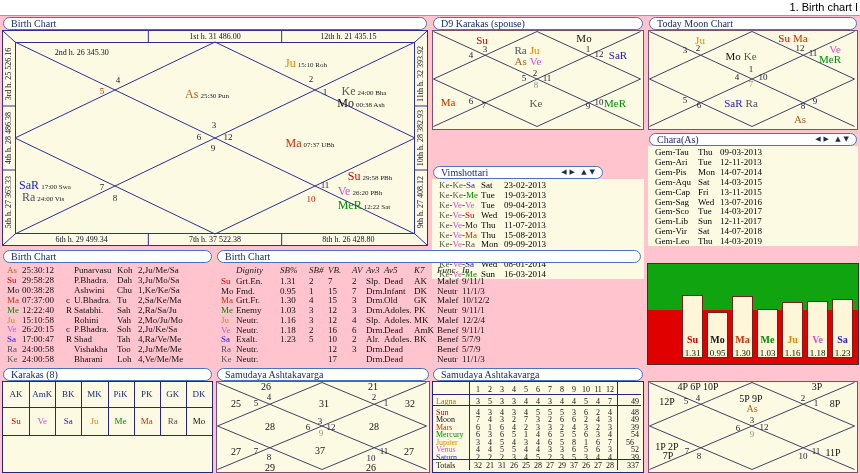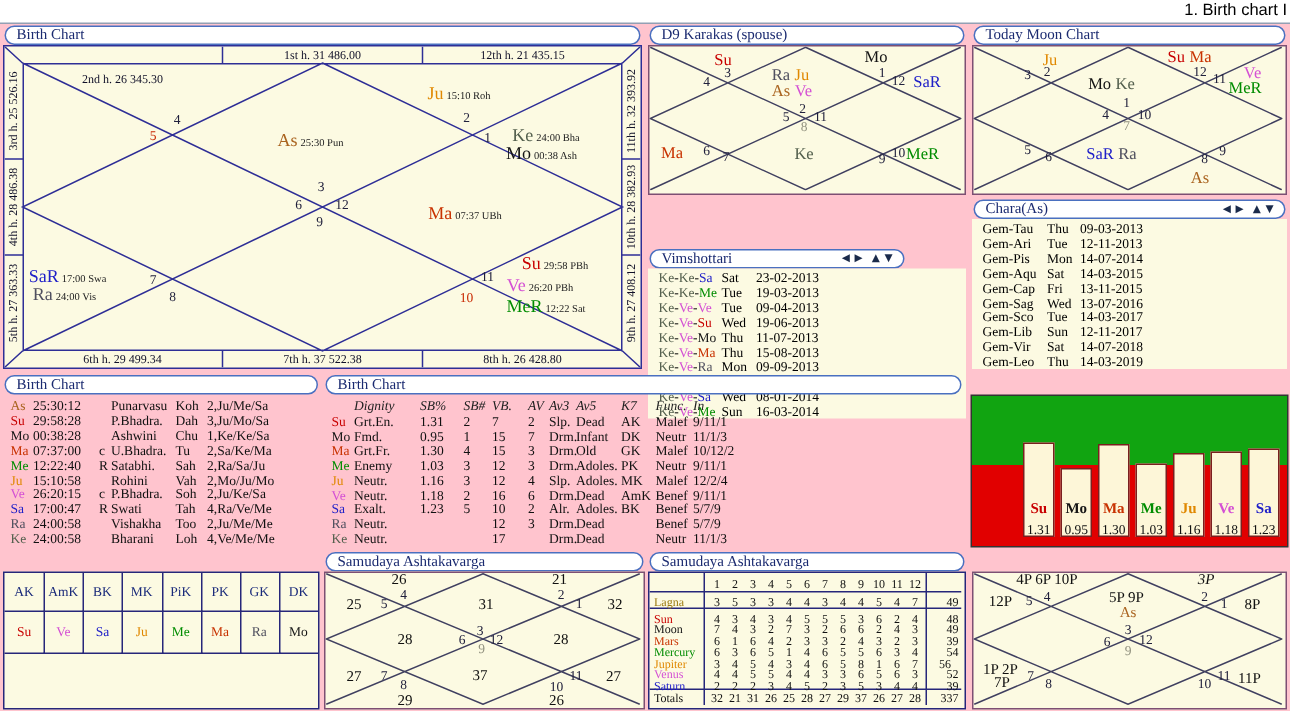--- a/index.html
+++ b/index.html
@@ -308,21 +308,21 @@
       <div class="cell" style="left: 136px; top: 51.5px; font-size: 9px; color: rgb(17, 17, 17);">2,Mo/Ju/Mo</div>
       <div class="cell" style="left: 5px; top: 61.4px; font-size: 9px; color: rgb(212, 80, 212);">Ve</div>
       <div class="cell" style="left: 20px; top: 61.4px; font-size: 9px; color: rgb(17, 17, 17);">26:20:15</div>
       <div class="cell" style="left: 64px; top: 61.4px; font-size: 9px; color: rgb(17, 17, 17);">c</div>
       <div class="cell" style="left: 72px; top: 61.4px; font-size: 9px; color: rgb(17, 17, 17);">P.Bhadra.</div>
       <div class="cell" style="left: 115px; top: 61.4px; font-size: 9px; color: rgb(17, 17, 17);">Soh</div>
       <div class="cell" style="left: 136px; top: 61.4px; font-size: 9px; color: rgb(17, 17, 17);">2,Ju/Ke/Sa</div>
       <div class="cell" style="left: 5px; top: 71.3px; font-size: 9px; color: rgb(32, 32, 200);">Sa</div>
       <div class="cell" style="left: 20px; top: 71.3px; font-size: 9px; color: rgb(17, 17, 17);">17:00:47</div>
       <div class="cell" style="left: 64px; top: 71.3px; font-size: 9px; color: rgb(17, 17, 17);">R</div>
-      <div class="cell" style="left: 72px; top: 71.3px; font-size: 9px; color: rgb(17, 17, 17);">Swati</div>
+      <div class="cell" style="left: 72px; top: 71.3px; font-size: 9px; color: rgb(17, 17, 17);">Shad</div>
       <div class="cell" style="left: 115px; top: 71.3px; font-size: 9px; color: rgb(17, 17, 17);">Tah</div>
       <div class="cell" style="left: 136px; top: 71.3px; font-size: 9px; color: rgb(17, 17, 17);">4,Ra/Ve/Me</div>
       <div class="cell" style="left: 5px; top: 81.2px; font-size: 9px; color: rgb(80, 80, 95);">Ra</div>
       <div class="cell" style="left: 20px; top: 81.2px; font-size: 9px; color: rgb(17, 17, 17);">24:00:58</div>
       <div class="cell" style="left: 64px; top: 81.2px; font-size: 9px; color: rgb(17, 17, 17);"></div>
       <div class="cell" style="left: 72px; top: 81.2px; font-size: 9px; color: rgb(17, 17, 17);">Vishakha</div>
       <div class="cell" style="left: 115px; top: 81.2px; font-size: 9px; color: rgb(17, 17, 17);">Too</div>
       <div class="cell" style="left: 136px; top: 81.2px; font-size: 9px; color: rgb(17, 17, 17);">2,Ju/Me/Me</div>
       <div class="cell" style="left: 5px; top: 91.1px; font-size: 9px; color: rgb(84, 96, 78);">Ke</div>
       <div class="cell" style="left: 20px; top: 91.1px; font-size: 9px; color: rgb(17, 17, 17);">24:00:58</div>
@@ -463,20 +463,21 @@
       <div class="" style="left: 159px; top: 37px; position: absolute; width: 21px; height: 57px; background: rgb(253, 246, 216); border: 1px solid rgb(122, 31, 31); box-sizing: border-box;"></div>
       <div class="cell" style="left: 159px; top: 70px; width: 21px; text-align: center; font-size: 10px; font-weight: bold; color: rgb(212, 80, 212);">Ve</div>
       <div class="cell" style="left: 157px; top: 84px; width: 25px; text-align: center; font-size: 9px; color: rgb(17, 17, 17);">1.18</div>
       <div class="" style="left: 184px; top: 35px; position: absolute; width: 21px; height: 59px; background: rgb(253, 246, 216); border: 1px solid rgb(122, 31, 31); box-sizing: border-box;"></div>
       <div class="cell" style="left: 184px; top: 70px; width: 21px; text-align: center; font-size: 10px; font-weight: bold; color: rgb(32, 32, 200);">Sa</div>
       <div class="cell" style="left: 182px; top: 84px; width: 25px; text-align: center; font-size: 9px; color: rgb(17, 17, 17);">1.23</div>
     </div>
 </div>
 
 <div class="panel" style="left:2px;top:367px;width:211px;height:106px;">
+  <div class="pill"><span>Karakas (8)</span></div>
   <div id="c-kar" class="chartbox" style="left:0;top:14px;width:209px;height:90px;border:1px solid #26267a;">
       <div class="cell" style="left: 0px; top: 0px; width: 26.125px; height: 25px; line-height: 25px; text-align: center; font-size: 9px; color: rgb(26, 42, 122); border-right: 1px solid rgb(38, 38, 122); border-bottom: 1px solid rgb(38, 38, 122);">AK</div>
       <div class="cell" style="left: 26.125px; top: 0px; width: 26.125px; height: 25px; line-height: 25px; text-align: center; font-size: 9px; color: rgb(26, 42, 122); border-right: 1px solid rgb(38, 38, 122); border-bottom: 1px solid rgb(38, 38, 122);">AmK</div>
       <div class="cell" style="left: 52.25px; top: 0px; width: 26.125px; height: 25px; line-height: 25px; text-align: center; font-size: 9px; color: rgb(26, 42, 122); border-right: 1px solid rgb(38, 38, 122); border-bottom: 1px solid rgb(38, 38, 122);">BK</div>
       <div class="cell" style="left: 78.375px; top: 0px; width: 26.125px; height: 25px; line-height: 25px; text-align: center; font-size: 9px; color: rgb(26, 42, 122); border-right: 1px solid rgb(38, 38, 122); border-bottom: 1px solid rgb(38, 38, 122);">MK</div>
       <div class="cell" style="left: 104.5px; top: 0px; width: 26.125px; height: 25px; line-height: 25px; text-align: center; font-size: 9px; color: rgb(26, 42, 122); border-right: 1px solid rgb(38, 38, 122); border-bottom: 1px solid rgb(38, 38, 122);">PiK</div>
       <div class="cell" style="left: 130.625px; top: 0px; width: 26.125px; height: 25px; line-height: 25px; text-align: center; font-size: 9px; color: rgb(26, 42, 122); border-right: 1px solid rgb(38, 38, 122); border-bottom: 1px solid rgb(38, 38, 122);">PK</div>
       <div class="cell" style="left: 156.75px; top: 0px; width: 26.125px; height: 25px; line-height: 25px; text-align: center; font-size: 9px; color: rgb(26, 42, 122); border-right: 1px solid rgb(38, 38, 122); border-bottom: 1px solid rgb(38, 38, 122);">GK</div>
       <div class="cell" style="left: 182.875px; top: 0px; width: 26.125px; height: 25px; line-height: 25px; text-align: center; font-size: 9px; color: rgb(26, 42, 122); border-right: none; border-bottom: 1px solid rgb(38, 38, 122);">DK</div>
       <div class="cell" style="left: 0px; top: 26px; width: 26.125px; height: 27px; line-height: 27px; text-align: center; font-size: 9px; color: rgb(200, 0, 0); border-right: 1px solid rgb(38, 38, 122); border-bottom: 1px solid rgb(38, 38, 122);">Su</div>
@@ -684,19 +685,19 @@
       <div class="ch-item sign" style="left: 115px; top: 45px; color: rgb(32, 32, 60);">12</div>
       <div class="ch-item sign" style="left: 103px; top: 52px; color: rgb(144, 144, 126);">9</div>
       <div class="ch-item sign" style="left: 38px; top: 69px; color: rgb(32, 32, 60);">7</div>
       <div class="ch-item sign" style="left: 50px; top: 74px; color: rgb(32, 32, 60);">8</div>
       <div class="ch-item sign" style="left: 167px; top: 69px; color: rgb(32, 32, 60);">11</div>
       <div class="ch-item sign" style="left: 154px; top: 74px; color: rgb(32, 32, 60);">10</div>
       <div class="ch-item pada-it" style="left: 49px; top: 5px;">4P 6P 10P</div>
       <div class="ch-item pada-it" style="left: 18px; top: 20px;">12P</div>
       <div class="ch-item pada-it" style="left: 102px; top: 17px;">5P 9P</div>
       <div class="ch-item pada-it" style="left: 103px; top: 27px; color: rgb(170, 100, 32);">As</div>
-      <div class="ch-item pada-it" style="left: 155px; top: 5px; font-style: italic;">3P</div>
+      <div class="ch-item pada-it" style="left: 168px; top: 5px;">3P</div>
       <div class="ch-item pada-it" style="left: 186px; top: 22px;">8P</div>
       <div class="ch-item pada-it" style="left: 18px; top: 65px;">1P 2P</div>
       <div class="ch-item pada-it" style="left: 19px; top: 74px;">7P</div>
       <div class="ch-item pada-it" style="left: 184px; top: 71px;">11P</div>
     </div>
 </div>
 
 </body></html>

